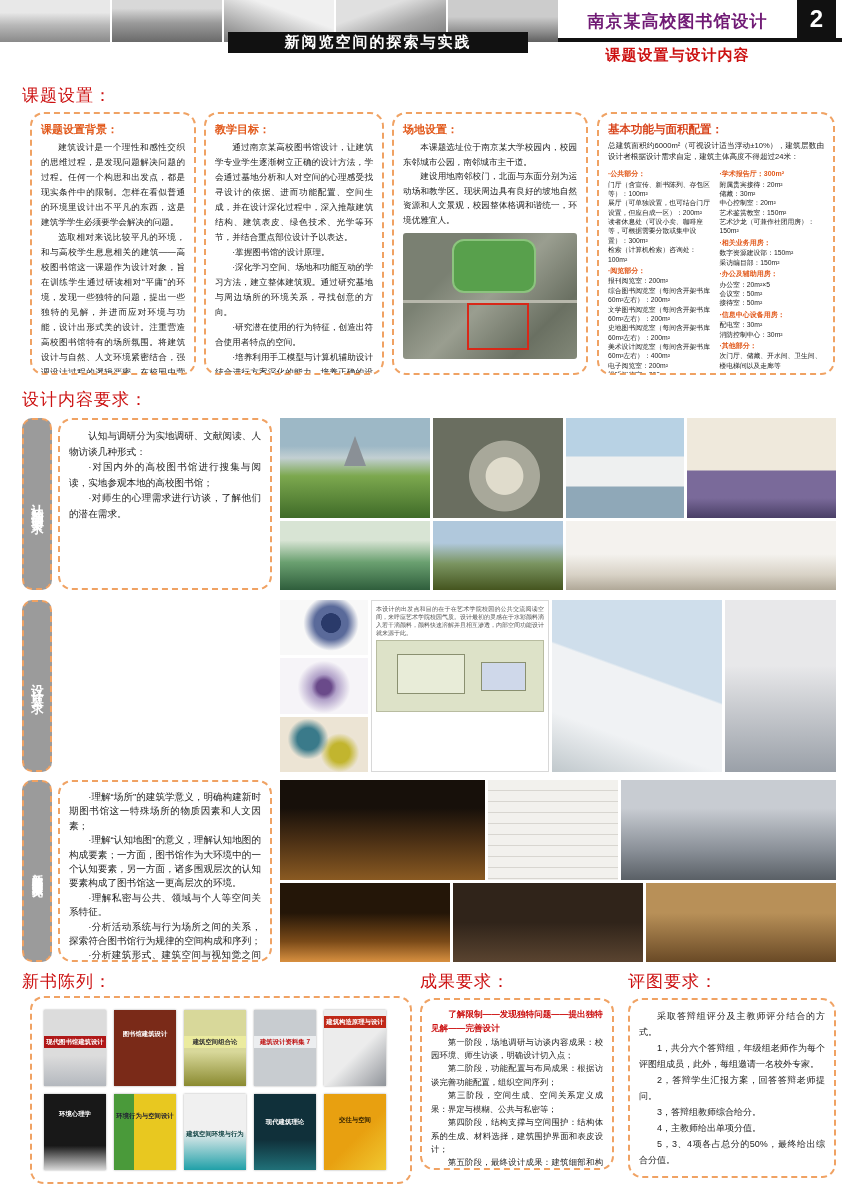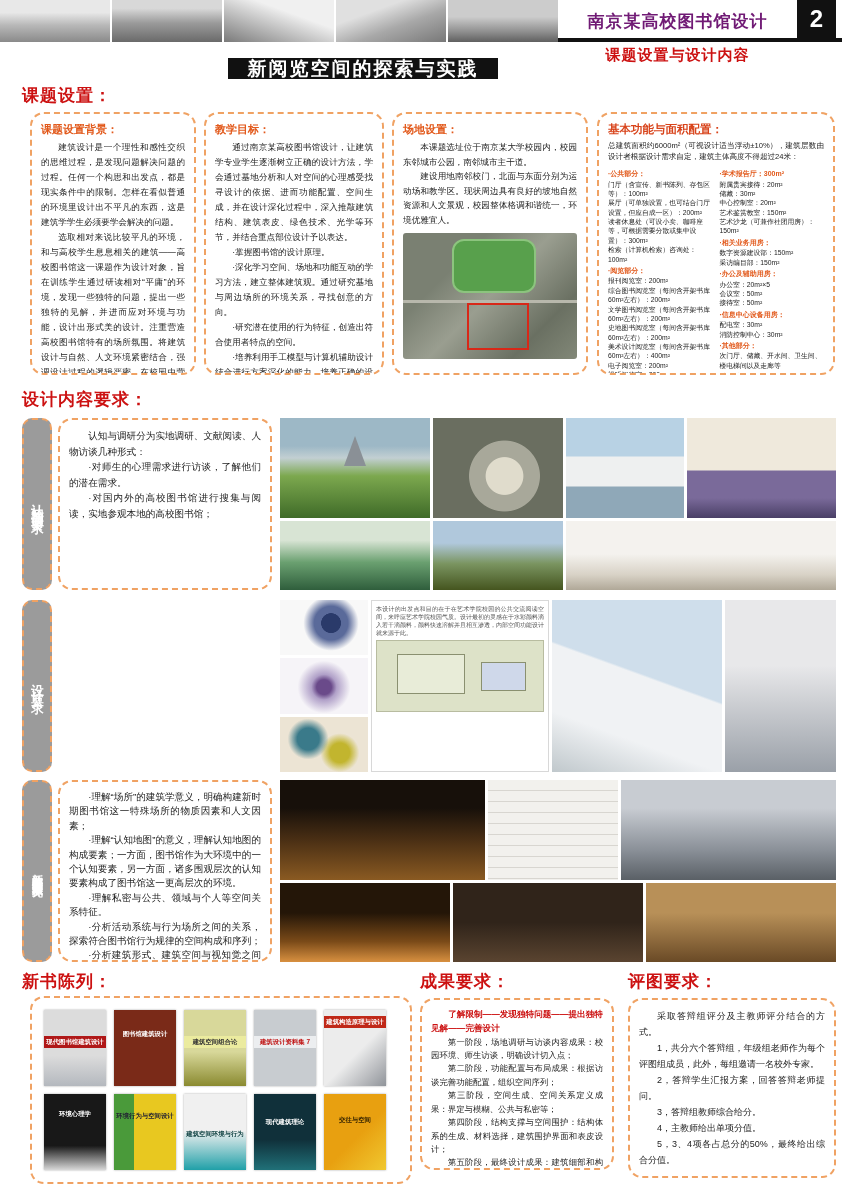--- a/index.html
+++ b/index.html
@@ -7,32 +7,32 @@
         font-family:"Liberation Sans","DejaVu Sans",sans-serif;color:#222;overflow:hidden;}
 
   
   .photo-strip{position:absolute;left:0;top:0;width:558px;height:42px;display:flex;gap:2px;}
   .photo-strip .ph{flex:1;height:100%;}
   .ph1{background:linear-gradient(180deg,#e8e8e8 0 30%,#b8b8b8 60%,#8a8a8a 100%);}
   .ph2{background:linear-gradient(180deg,#d8d8d8 0 20%,#9a9a9a 55%,#6a6a6a 100%);}
   .ph3{background:linear-gradient(200deg,#f0f0f0 0 35%,#b0b0b0 70%,#7a7a7a 100%);}
   .ph4{background:linear-gradient(160deg,#e0e0e0 0 30%,#a8a8a8 60%,#787878 100%);}
   .ph5{background:linear-gradient(180deg,#cccccc 0 40%,#909090 75%,#606060 100%);}
-  .banner{position:absolute;left:228px;top:58px;width:270px;height:21px;background:#111;color:#fff;
-          display:flex;align-items:center;justify-content:center;font-size:19px;font-weight:bold;letter-spacing:2px;}
+  .banner{position:absolute;left:228px;top:32px;width:300px;height:21px;background:#111;color:#fff;
+          display:flex;align-items:center;justify-content:center;font-size:15px;font-weight:bold;letter-spacing:2px;}
   .project-title{position:absolute;left:558px;top:10px;width:239px;text-align:center;
                  font-size:17px;font-weight:800;color:#701a75;letter-spacing:1px;}
   .header-rule{position:absolute;left:558px;top:38px;width:284px;height:4px;background:#111;}
   .page-subtitle{position:absolute;left:558px;top:46px;width:239px;text-align:center;
                  font-size:15px;font-weight:800;color:#cc1111;letter-spacing:1px;}
   .pagenum{position:absolute;right:6px;top:0;width:39px;height:38px;background:#111;color:#fff;
            display:flex;align-items:center;justify-content:center;font-size:24px;font-weight:bold;}
 
   
-  .sec-head{position:absolute;font-size:17px;font-weight:700;color:#cc1111;letter-spacing:1px;}
+  .sec-head{position:absolute;font-size:17px;font-weight:400;color:#cc1111;letter-spacing:1px;}
   .dash-box{position:absolute;border:2px dashed #f0a263;border-radius:14px;background:#fff;
             box-sizing:border-box;padding:8px 9px;overflow:hidden;}
   .box-title{font-weight:800;color:#e2591b;margin:0 0 3px 0;}
   .jp{ text-align:justify;margin:0;}
   .ind{text-indent:2em;}
 
   
   .box-bg{left:30px;top:112px;width:166px;height:263px;}
   .box-obj{left:204px;top:112px;width:180px;height:263px;}
   .box-site{left:392px;top:112px;width:196px;height:263px;}
@@ -207,22 +207,22 @@
 
       </div>
     </div>
   </div>
 
   <div class="sec-head" style="left:22px;top:388px;">设计内容要求：</div>
 
   <div class="vtab" style="top:418px;height:172px;">认知与调研要求</div>
   <div class="dash-box tbox" style="top:418px;height:172px;">
     <p class="jp ind">认知与调研分为实地调研、文献阅读、人物访谈几种形式：</p>
+    <p class="jp ind">·对国内外的高校图书馆进行搜集与阅读，实地参观本地的高校图书馆；</p>
     <p class="jp ind">·对师生的心理需求进行访谈，了解他们的潜在需求。</p>
-    <p class="jp ind">·对国内外的高校图书馆进行搜集与阅读，实地参观本地的高校图书馆；</p>
   </div>
   <div class="collage" style="top:418px;height:172px;">
     <div class="crow" style="height:100px;">
       <div class="tile c1a">
           <div class="cone"></div>
         </div>
       <div class="tile c1b"></div>
       <div class="tile c1c"></div>
       <div class="tile c1d"></div>
     </div>

